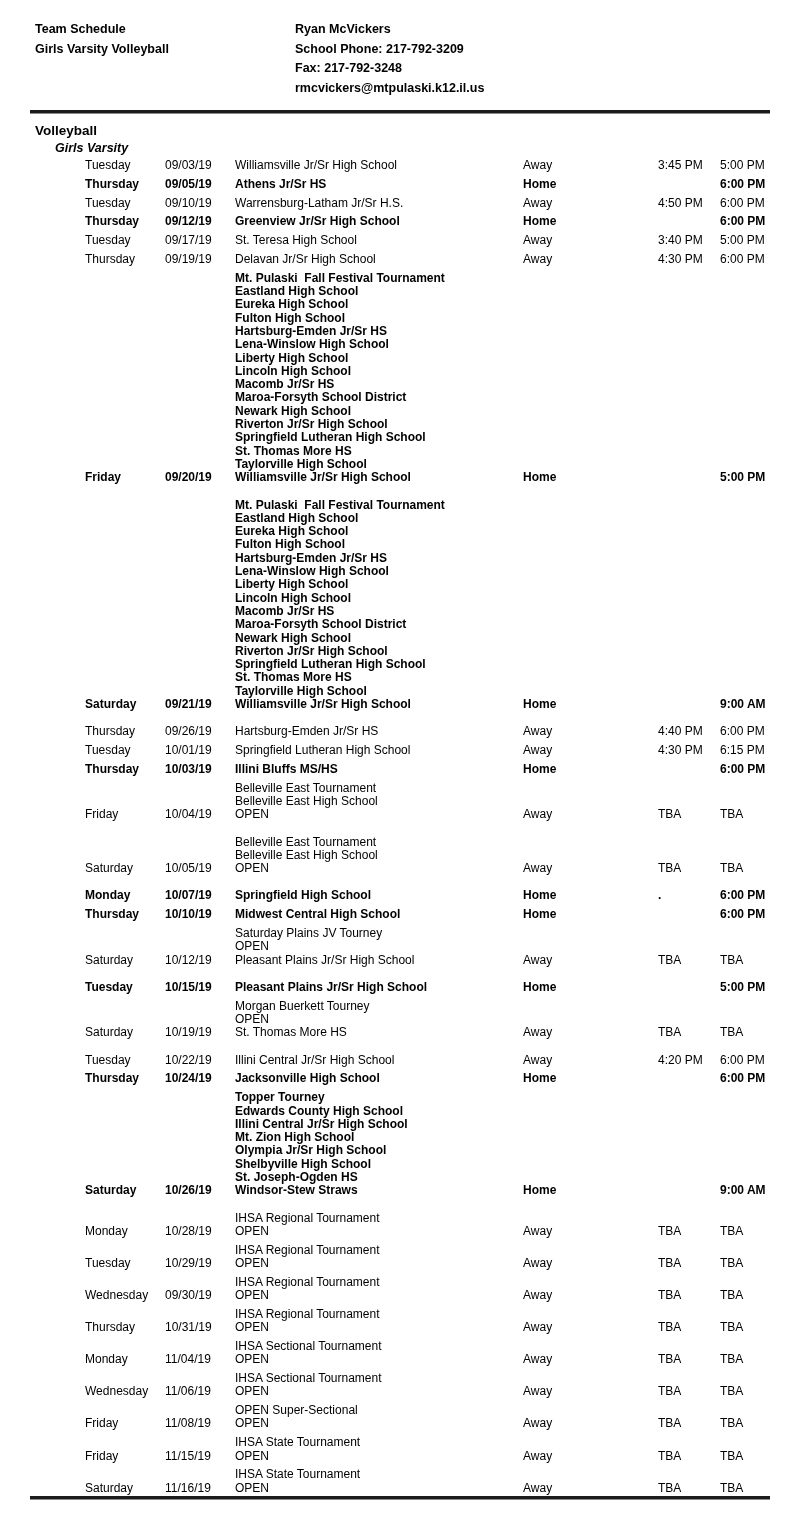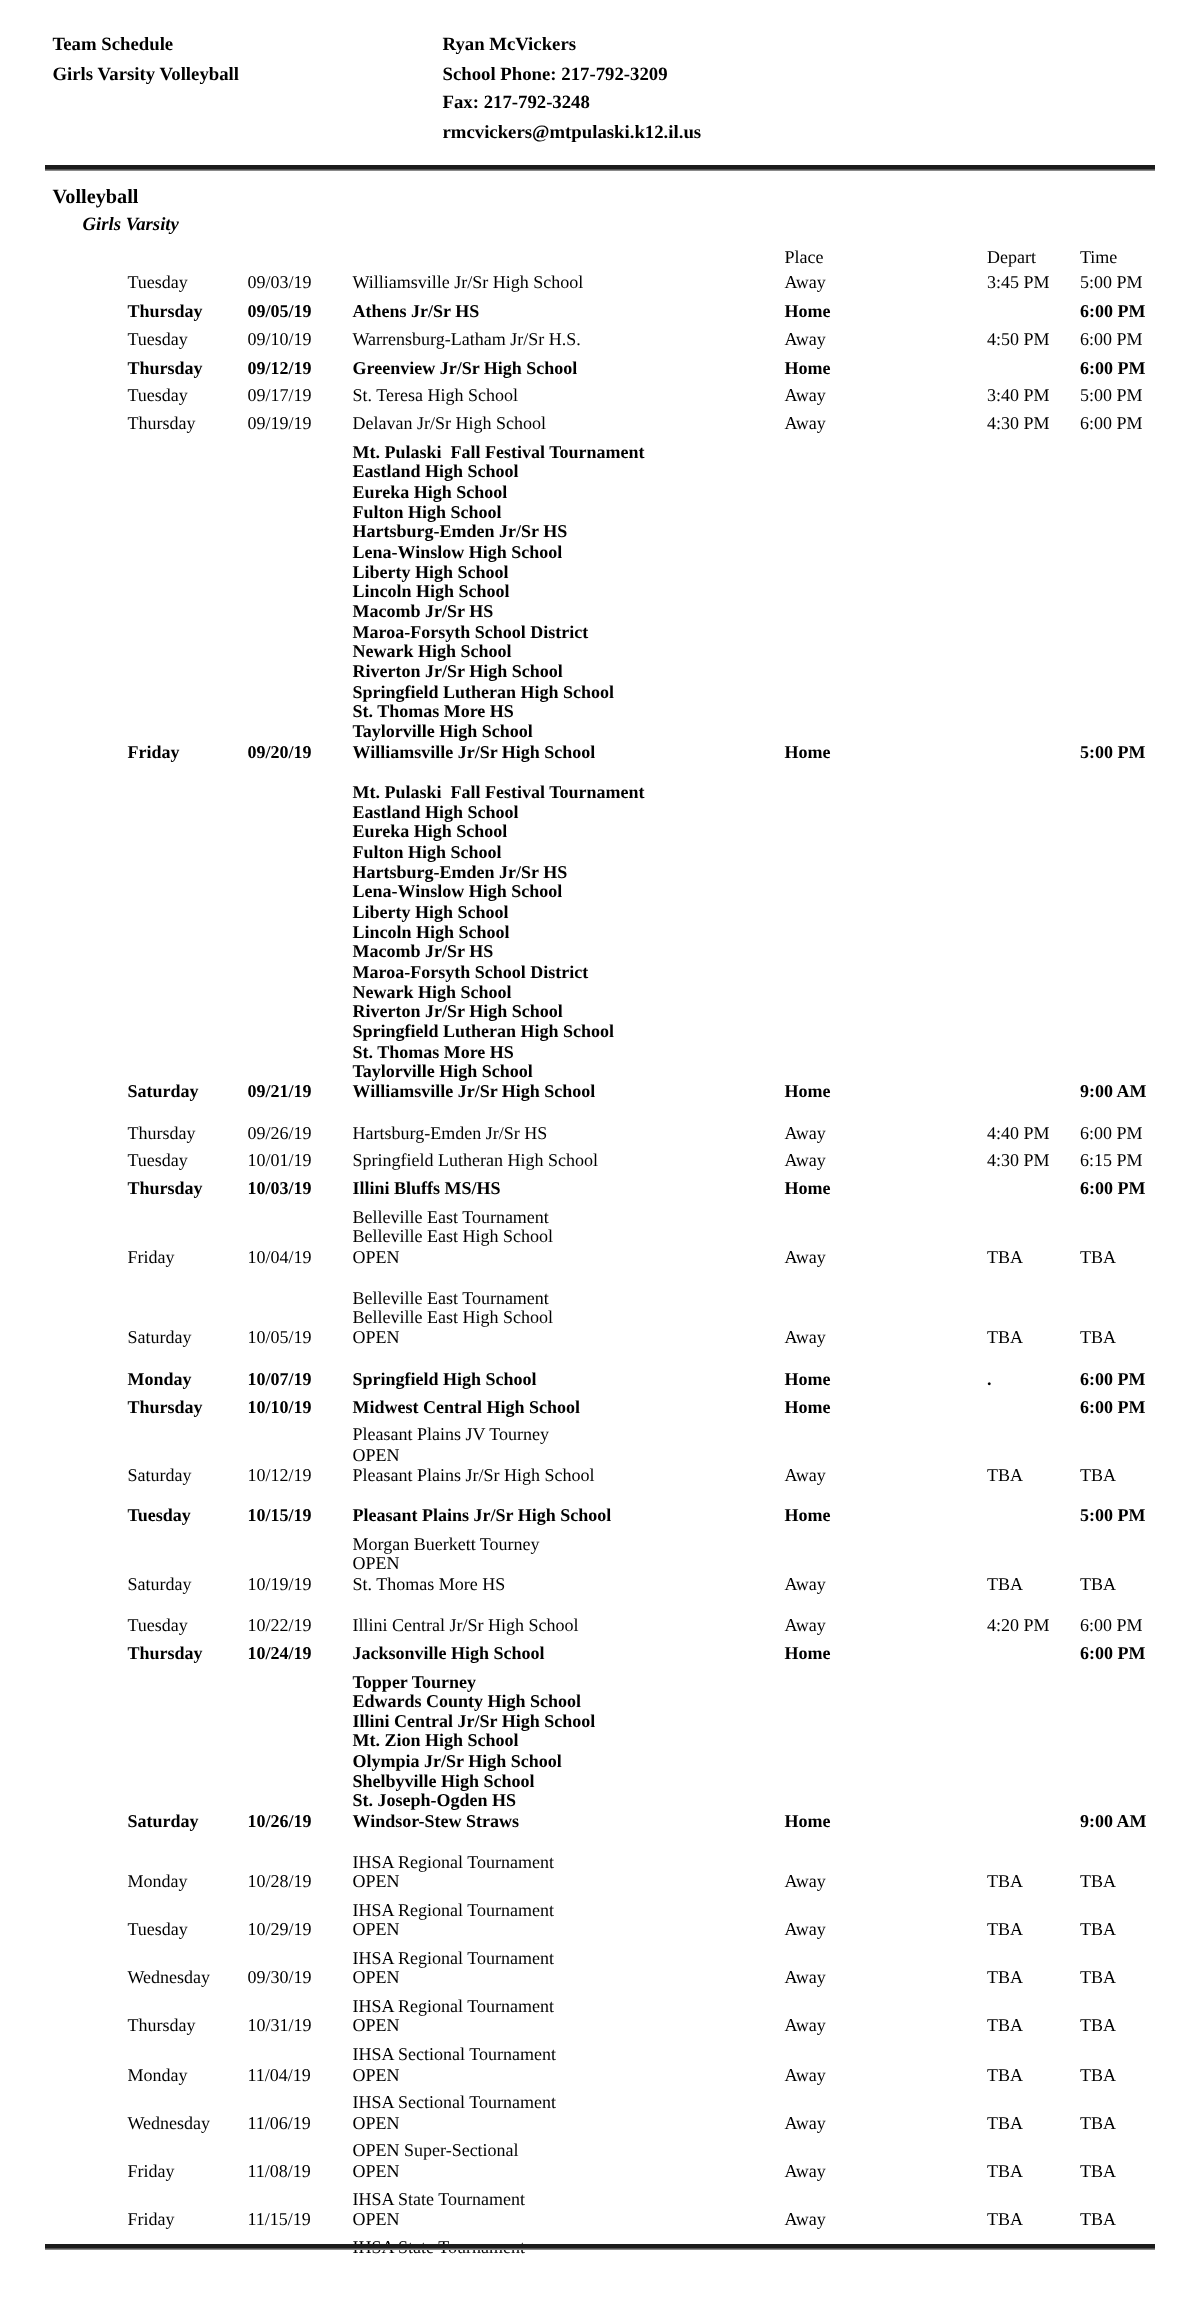--- a/index.html
+++ b/index.html
@@ -3,21 +3,21 @@
 <meta charset="utf-8">
 <style>
   * { box-sizing: border-box; }
   html, body { margin: 0; padding: 0; background: #ffffff; }
   .page {
     position: relative;
     width: 800px;
     height: 1504px;
     background: #ffffff;
     color: #000000;
-    font-family: Liberation Serif, serif;
+    font-family: Liberation Sans, sans-serif;
     overflow: hidden;
   }
   
   .top-header {
     display: flex;
     padding: 20px 30px 0 35px;
   }
   .hcol { font-size: 12.5px; font-weight: bold; line-height: 19.5px; }
   .hcol.left   { width: 260px; }
   .hcol.center { width: 228px; }
@@ -88,28 +88,20 @@
       <div>Fax: 217-792-3248</div>
       <div>rmcvickers@mtpulaski.k12.il.us</div>
     </div>
   </div>
 
   <div class="rule"></div>
 
   <div class="sport-title">Volleyball</div>
   <div class="team-level">Girls Varsity</div>
 
-  <div class="thead">
-    <div class="c day"></div>
-    <div class="c date"></div>
-    <div class="c opp"></div>
-    <div class="c place">Place</div>
-    <div class="c depart">Depart</div>
-    <div class="c time">Time</div>
-  </div>
 
   <div class="tbody">
       <div class="srow">
         <div class="c day">Tuesday</div>
         <div class="c date">09/03/19</div>
         <div class="c opp">
           <div>Williamsville Jr/Sr High School</div>
         </div>
         <div class="c place">Away</div>
         <div class="c depart">3:45 PM</div>
@@ -286,21 +278,21 @@
           <div>Midwest Central High School</div>
         </div>
         <div class="c place">Home</div>
         <div class="c depart"></div>
         <div class="c time">6:00 PM</div>
       </div>
       <div class="srow block">
         <div class="c day">Saturday</div>
         <div class="c date">10/12/19</div>
         <div class="c opp">
-          <div>Pleasant Plains JV Tourney</div>
+          <div>Saturday Plains JV Tourney</div>
           <div>OPEN</div>
           <div>Pleasant Plains Jr/Sr High School</div>
         </div>
         <div class="c place">Away</div>
         <div class="c depart">TBA</div>
         <div class="c time">TBA</div>
       </div>
       <div class="srow home">
         <div class="c day">Tuesday</div>
         <div class="c date">10/15/19</div>

